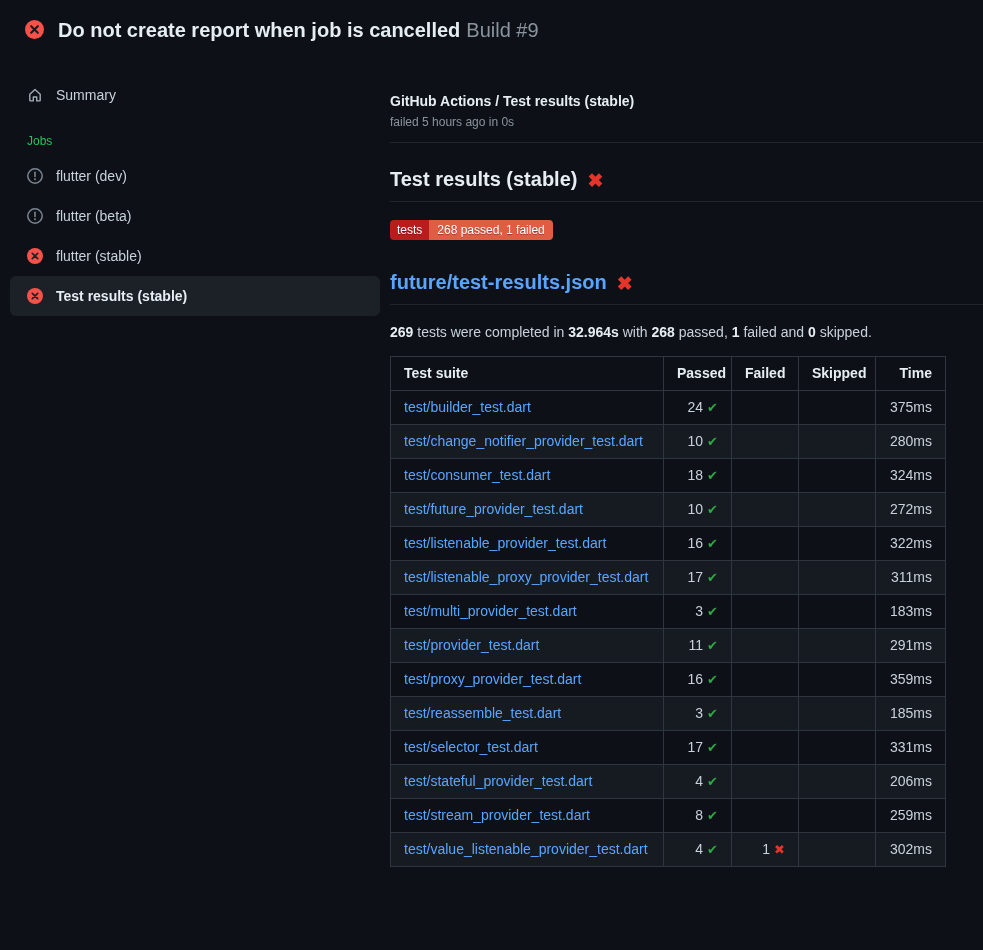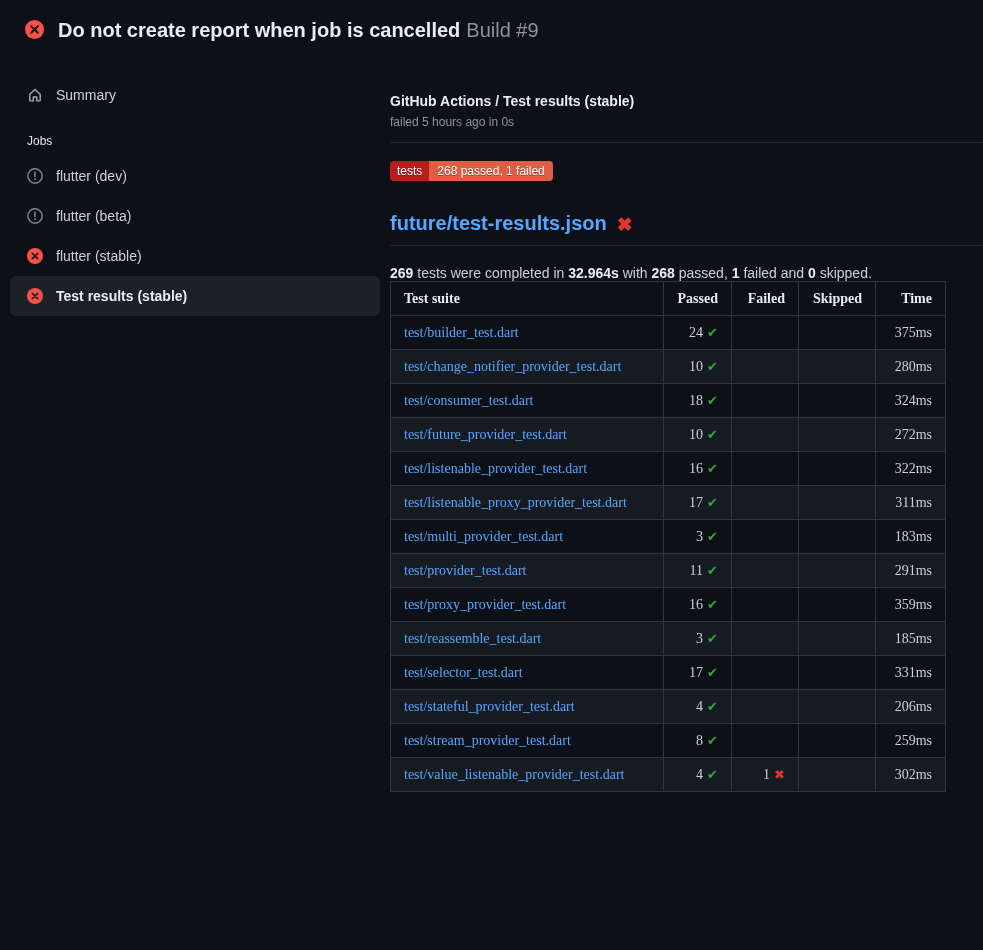--- a/index.html
+++ b/index.html
@@ -17,43 +17,43 @@
   .body-wrap { display:flex; align-items:flex-start; }
   .sidebar { width:390px; flex:none; padding:22px 10px 0 10px; }
   .content { flex:1; padding-top:37px; color:#c9d1d9; min-width:0; }
 
   
   .side-item { display:flex; align-items:center; gap:13px; height:40px; padding:0 10px 0 17px;
                border-radius:6px; color:#c9d1d9; font-size:14px; cursor:pointer; }
   .side-item .icon { display:inline-flex; flex:none; width:16px; height:16px; }
   .side-item.summary { height:34px; margin-bottom:12px; }
   .side-item.selected { background:#1c2128; font-weight:700; color:#e6edf3; }
-  .jobs-label { color:#e5e5e5; font-size:12px; margin:22px 0 8px 17px; }
+  .jobs-label { color:#22c55e; font-size:12px; margin:22px 0 8px 17px; }
 
   
   .crumb { font-size:14px; font-weight:700; color:#e6edf3; }
   .status-line { font-size:12px; color:#8b949e; margin-top:6px; }
   .rule { border:0; border-top:1px solid #21262d; margin-top:13px; }
   h2.sec { font-size:20px; font-weight:700; color:#e6edf3; margin-top:24px;
            padding-bottom:8px; border-bottom:1px solid #21262d; line-height:24px; }
   h2.sec .hx { color:#e5352b; margin-left:10px; font-size:19px; vertical-align:-1px; }
   h2.sec.link > .t { color:#58a6ff; cursor:pointer; }
 
   .badge { display:inline-flex; margin-top:18px; border-radius:4px; overflow:hidden;
            font-size:12px; color:#ffffff; line-height:20px; text-shadow:0 1px 0 rgba(0,0,0,0.3); }
   .badge .b-label { background:#b91c1c; padding:0 7px; }
   .badge .b-value { background:#e05d44; padding:0 8px; }
 
   h2.sec.second { margin-top:30px; }
   .summary-line { margin-top:19px; font-size:14px; color:#c9d1d9; }
   .summary-line b { color:#e6edf3; }
 
   
-  table.results { border-collapse:collapse; table-layout:fixed; width:555px;
-                  font-size:14px; color:#c9d1d9;font-family:Liberation Serif, serif; }
+  table.results { margin-top:16px; border-collapse:collapse; table-layout:fixed; width:555px;
+                  font-size:14px; color:#c9d1d9; }
   .results th, .results td { border:1px solid #30363d; padding:7px 13px; line-height:19px;
                              overflow:hidden; white-space:nowrap; }
   .results th { font-weight:700; color:#e6edf3; text-align:left; }
   .results th.num, .results td.num { text-align:right; }
   .results tbody tr:nth-child(even) { background:#161b22; }
   .results a { color:#58a6ff; text-decoration:none; cursor:pointer; }
   .check { color:#2ea844; margin-left:4px; font-size:13px; }
   .cross { color:#e5352b; margin-left:4px; font-size:13px; }
 </style>
 </head>
@@ -122,20 +122,21 @@
             <span>Test results (stable)</span>
           </div>
         </div>
     </nav>
 
     <main class="content">
       <div class="crumb">GitHub Actions / Test results (stable)</div>
       <div class="status-line">failed 5 hours ago in 0s</div>
       <hr class="rule">
 
+      <h2 class="sec"><span class="t">Test results (stable)</span><span class="hx">✖</span></h2>
 
       <div class="badge">
         <span class="b-label">tests</span>
         <span class="b-value">268 passed, 1 failed</span>
       </div>
 
       <h2 class="sec link second"><span class="t">future/test-results.json</span><span class="hx">✖</span></h2>
 
       <p class="summary-line" id="summary-line"><b>269</b><span> tests were completed in </span><b>32.964s</b><span> with </span><b>268</b><span> passed, </span><b>1</b><span> failed and </span><b>0</b><span> skipped.</span></p>
 

